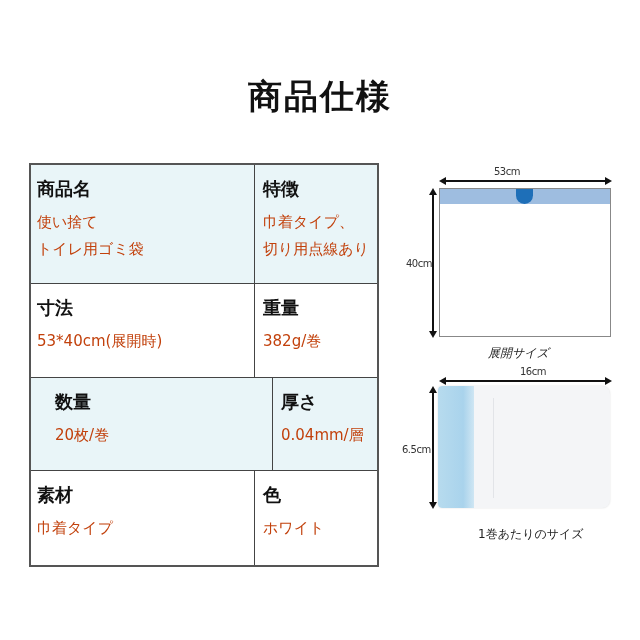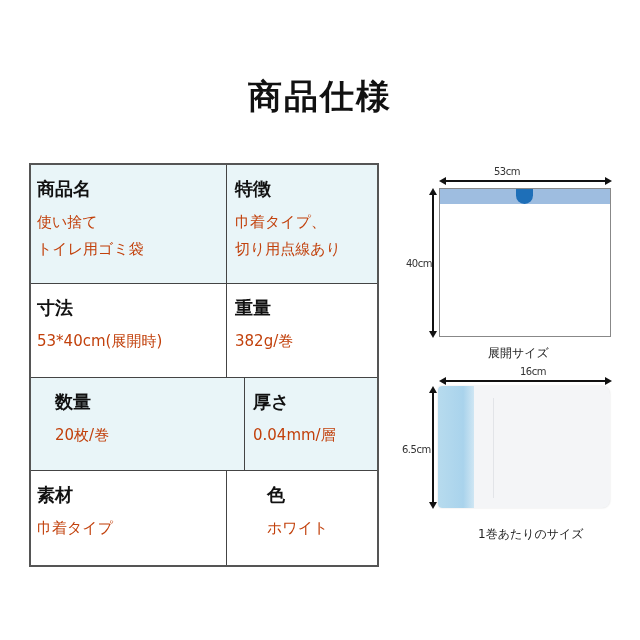--- a/index.html
+++ b/index.html
@@ -3,24 +3,24 @@
 <meta charset="utf-8">
 <style>
   html, body { margin:0; padding:0; background:#ffffff; }
   body { width:640px; height:640px; position:relative; overflow:hidden;
          font-family:"DejaVu Sans", sans-serif; color:#1a1a1a; }
   .title { position:absolute; left:0; top:74px; width:640px; text-align:center;
            font-size:34px; font-weight:bold; letter-spacing:2px; color:#111; }
   .spec-table { position:absolute; left:29px; top:163px; width:350px;
                 border:2px solid #555; box-sizing:border-box; }
   .row { display:flex; border-bottom:1.5px solid #444; box-sizing:border-box; }
-  .row:last-child { border-bottom:none;gap:32px; }
+  .row:last-child { border-bottom:none; }
   .row.shaded { background:#e9f5f8; }
   .cell { box-sizing:border-box; padding:12px 0 0 6px; }
-  .cell.left { width:196px; border-right:1.5px solid #444; }
+  .cell.left { width:224px; border-right:1.5px solid #444; }
   .cell.right { flex:1; padding-left:8px; }
   .label { font-size:18px; font-weight:bold; color:#111; margin-bottom:8px; }
   .val { font-size:15px; color:#c2410c; line-height:27px; }
   .r1 { height:119px; } .r2 { height:94px; } .r3 { height:93px;padding-left:18px; } .r4 { height:94px; }
   .dim-label { position:absolute; font-size:10px; color:#333; letter-spacing:-0.5px; }
   .caption { position:absolute; font-size:12px; color:#222; }
   .hline { position:absolute; height:2px; background:#111; }
   .vline { position:absolute; width:2px; background:#111; }
   .arrow-l, .arrow-r, .arrow-u, .arrow-d { position:absolute; width:0; height:0; }
   .arrow-l { border-top:4px solid transparent; border-bottom:4px solid transparent; border-right:7px solid #111; }
@@ -94,21 +94,21 @@
   <div class="arrow-l" style="left:439px;top:177px;"></div>
   <div class="arrow-r" style="left:605px;top:177px;"></div>
   <div class="vline" style="left:432px;top:192px;height:142px;"></div>
   <div class="arrow-u" style="left:429px;top:188px;"></div>
   <div class="arrow-d" style="left:429px;top:331px;"></div>
   <div class="dim-label" style="left:406px;top:258px;">40cm</div>
   <div class="bag">
     <div class="bag-band"></div>
     <div class="bag-notch"></div>
   </div>
-  <div class="caption" style="left:488px;top:345px;">展開サイズ</div>
+  <div class="caption" style="left:488px;top:345px;font-style:italic;">展開サイズ</div>
 </div>
 
 <div>
   <div class="dim-label" style="left:520px;top:366px;text-align:center;">16cm</div>
   <div class="hline" style="left:442px;top:380px;width:166px;"></div>
   <div class="arrow-l" style="left:439px;top:377px;"></div>
   <div class="arrow-r" style="left:605px;top:377px;"></div>
   <div class="vline" style="left:432px;top:390px;height:115px;"></div>
   <div class="arrow-u" style="left:429px;top:386px;"></div>
   <div class="arrow-d" style="left:429px;top:502px;"></div>

